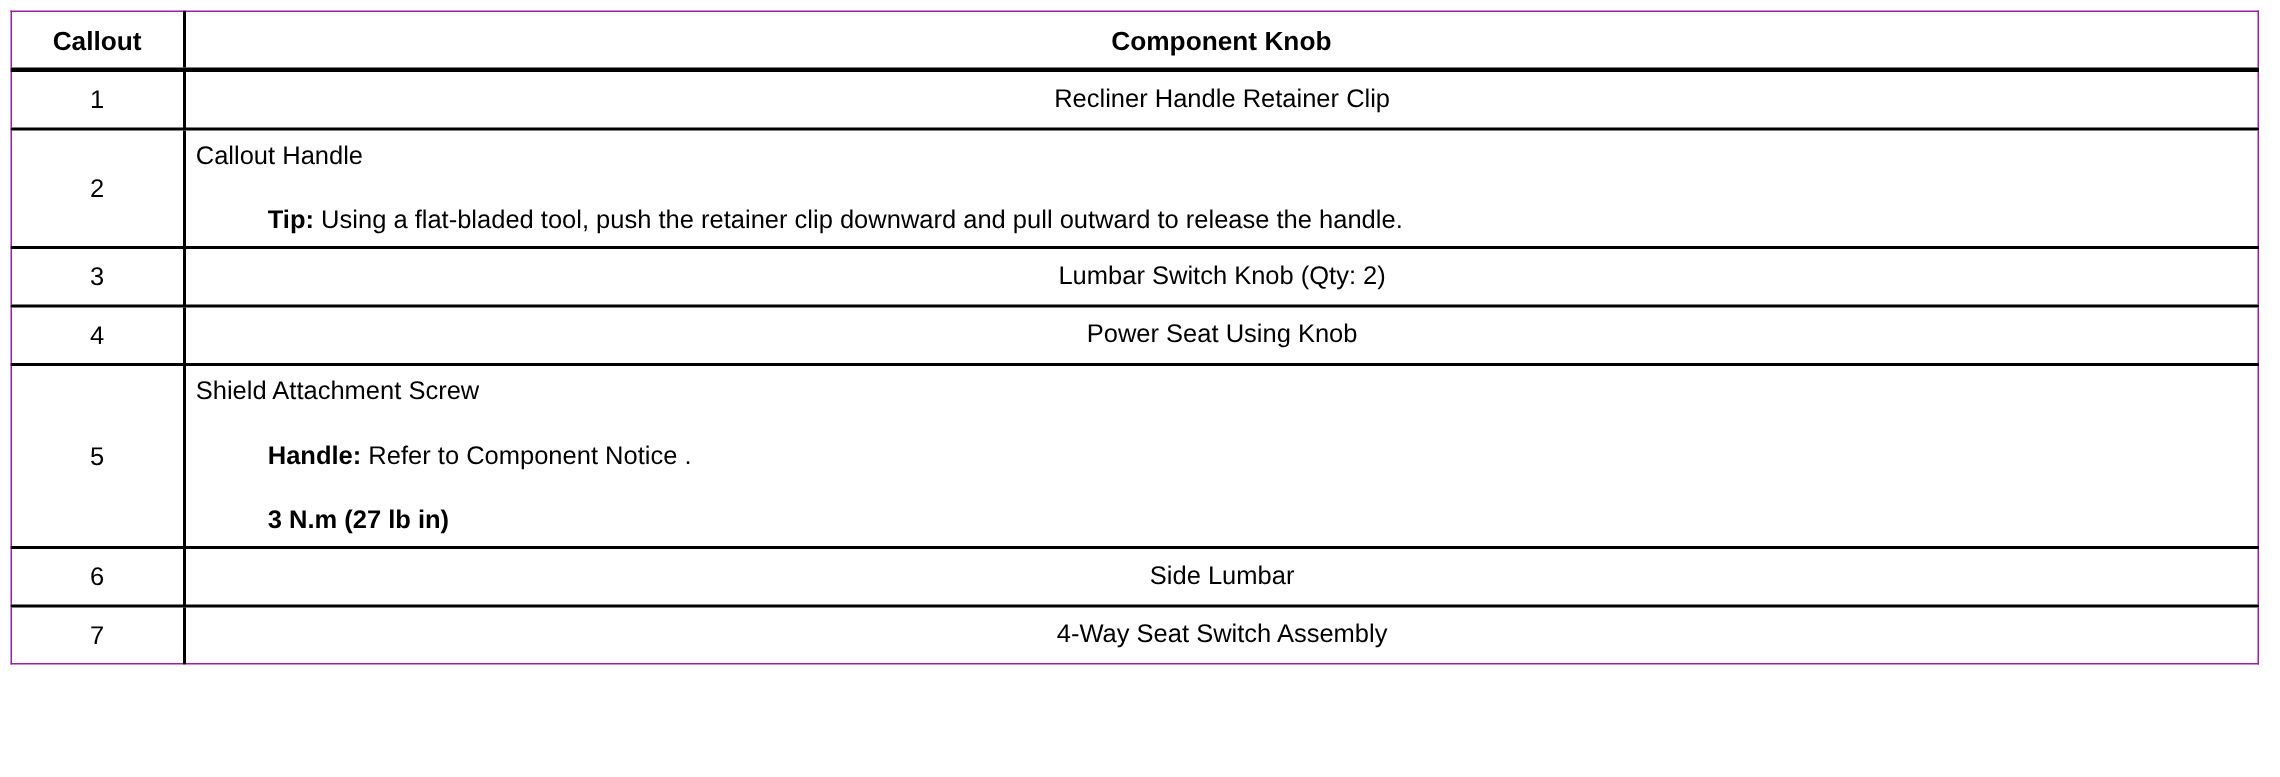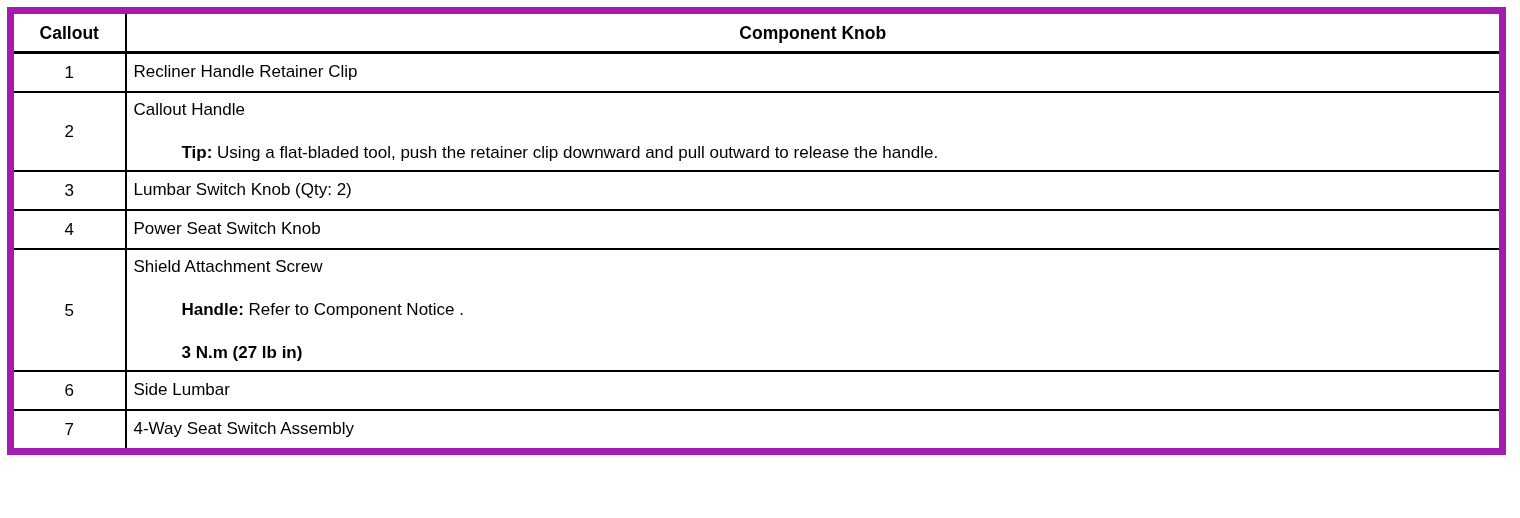--- a/index.html
+++ b/index.html
@@ -25,21 +25,21 @@
   }
 
   table.callout-table {
     position: absolute;
     left: 7px;
     top: 7px;
     width: 1499px;
     border-collapse: collapse;
     table-layout: fixed;
     background: #ffffff;
-    border: 7px solid #a21caf;
+    border: 1px solid #a21caf;
   }
 
   table.callout-table col.col-callout { width: 115px; }
   table.callout-table col.col-name { width: auto; }
 
   thead th {
     border-bottom: 3px solid #000000;
     padding: 0;
     height: 37px;
     font-weight: bold;
@@ -73,20 +73,21 @@
 
   td.cell-name {
     text-align: left;
     vertical-align: top;
     padding: 6px 6px 6px 7px;
   }
 
   
   tr.row-simple td.cell-name {
     padding: 7px 6px 8px 7px;
+    text-align: center;
   }
 
   .para {
     margin: 0;
     padding: 0;
     font-size: 17px;
     line-height: 22px;
     white-space: pre-wrap;
   }
   .para + .para {
@@ -132,21 +133,21 @@
         </tr>
         <tr class="row-simple">
           <td class="cell-callout">3</td>
           <td class="cell-name">
             <div class="para"><span>Lumbar Switch Knob (Qty: 2)</span></div>
           </td>
         </tr>
         <tr class="row-simple">
           <td class="cell-callout">4</td>
           <td class="cell-name">
-            <div class="para"><span>Power Seat Switch Knob</span></div>
+            <div class="para"><span>Power Seat Using Knob</span></div>
           </td>
         </tr>
         <tr>
           <td class="cell-callout">5</td>
           <td class="cell-name">
             <div class="para"><span>Shield Attachment Screw</span></div>
             <div class="para"><span class="strong">Handle:</span><span> Refer to Component Notice .</span></div>
             <div class="para all-bold"><span>3 N.m (27 lb in)</span></div>
           </td>
         </tr>

